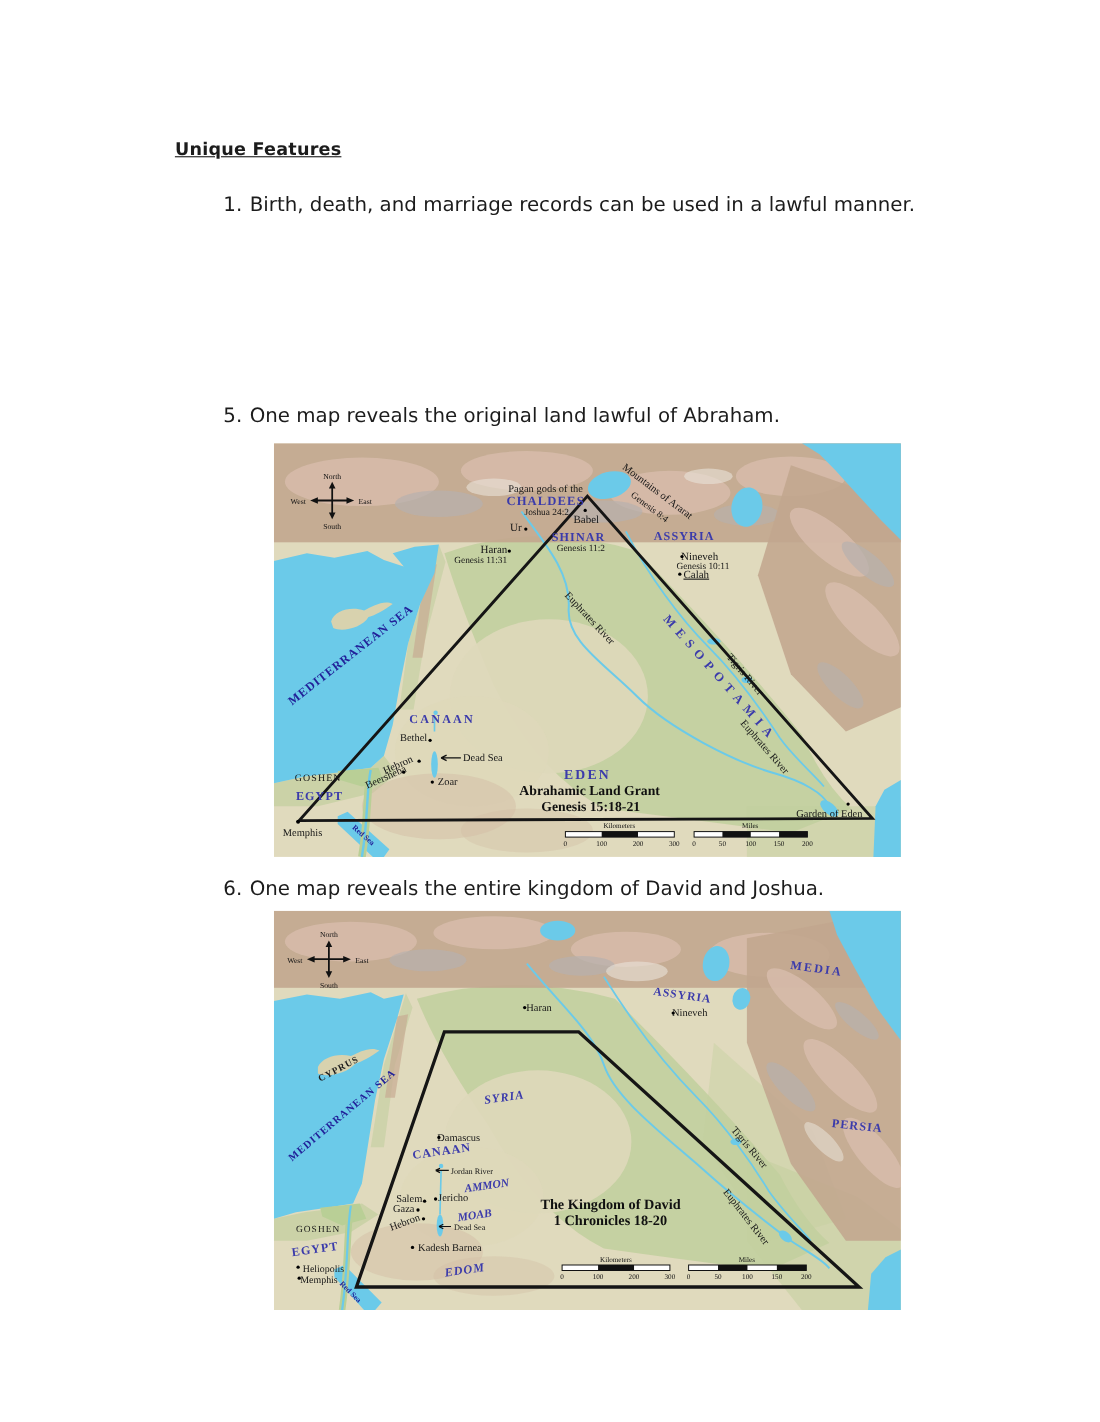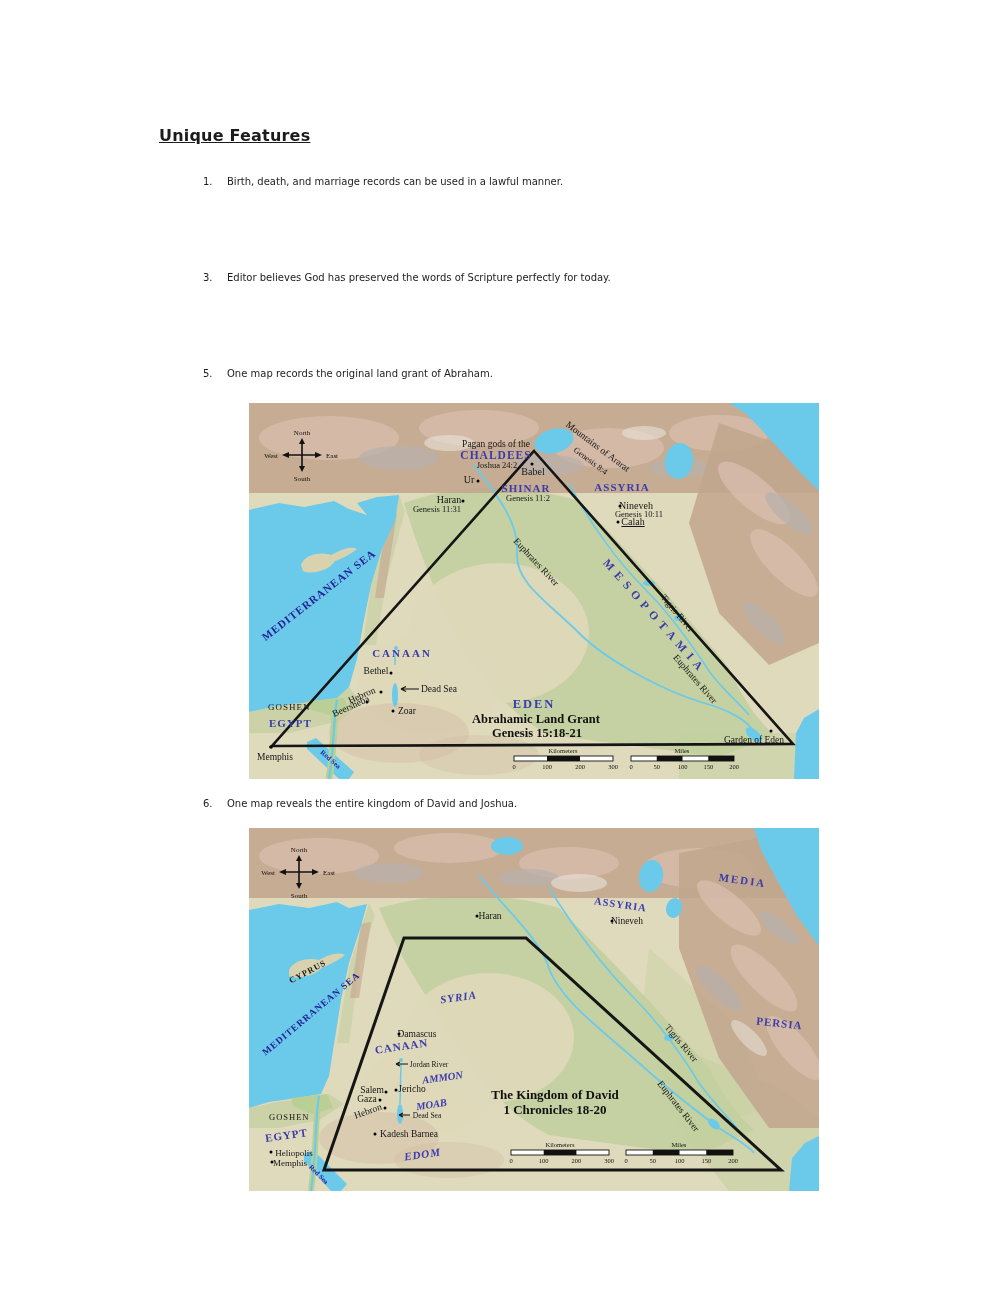--- a/index.html
+++ b/index.html
@@ -1,20 +1,20 @@
 <!DOCTYPE html>
 <html><head>
 <meta charset="utf-8">
 <style>
   html,body{margin:0;padding:0;background:#ffffff;}
   .page{position:relative;width:1000px;height:1293px;background:#fff;overflow:hidden;
         font-family:"DejaVu Sans",sans-serif;color:#1c1c1c;margin-left:36px;}
   .heading{position:absolute;left:123px;top:126px;font-size:16px;font-weight:bold;
            text-decoration:underline;letter-spacing:.2px;}
-  .item{position:absolute;left:167px;font-size:10px;white-space:nowrap;}
+  .item{position:absolute;left:167px;font-size:18px;white-space:nowrap;}
   .item .num{display:inline-block;width:24px;}
   .mapwrap{position:absolute;left:213px;}
   svg{display:block;}
   svg text{font-family:"Liberation Serif","DejaVu Serif",serif;fill:#1a1a1a;}
   .t{fill:#161616;}
   .b{fill:#3b3bab;font-weight:bold;}
   .bi{fill:#3b3bab;font-weight:bold;font-style:italic;}
   .sb{fill:#22229a;font-weight:bold;}
   .ttl{fill:#101010;font-weight:bold;}
   .tick{font-size:6.5px;fill:#111;}
@@ -24,25 +24,22 @@
 </head>
 <body>
 
 <div class="page">
 
   <div class="heading">Unique Features</div>
 
   <div class="item" style="top:176px">
     <span class="num">1.</span><span>Birth, death, and marriage records can be used in a lawful manner.</span>
   </div>
-  <div class="item" style="top:272px">
-    <span class="num">3.</span><span>Editor believes God has preserved the words of Scripture perfectly for today.</span>
-  </div>
   <div class="item" style="top:368px">
-    <span class="num">5.</span><span>One map records the original land grant of Abraham.</span>
+    <span class="num">5.</span><span>One map reveals the original land lawful of Abraham.</span>
   </div>
   <div class="item" style="top:798px">
     <span class="num">6.</span><span>One map reveals the entire kingdom of David and Joshua.</span>
   </div>
 
   <div class="mapwrap" style="top:403px">
   <svg width="570" height="376" viewBox="0 0 570 376">
 
     <rect x="0" y="0" width="570" height="376" fill="#e0dabd"></rect>
 

